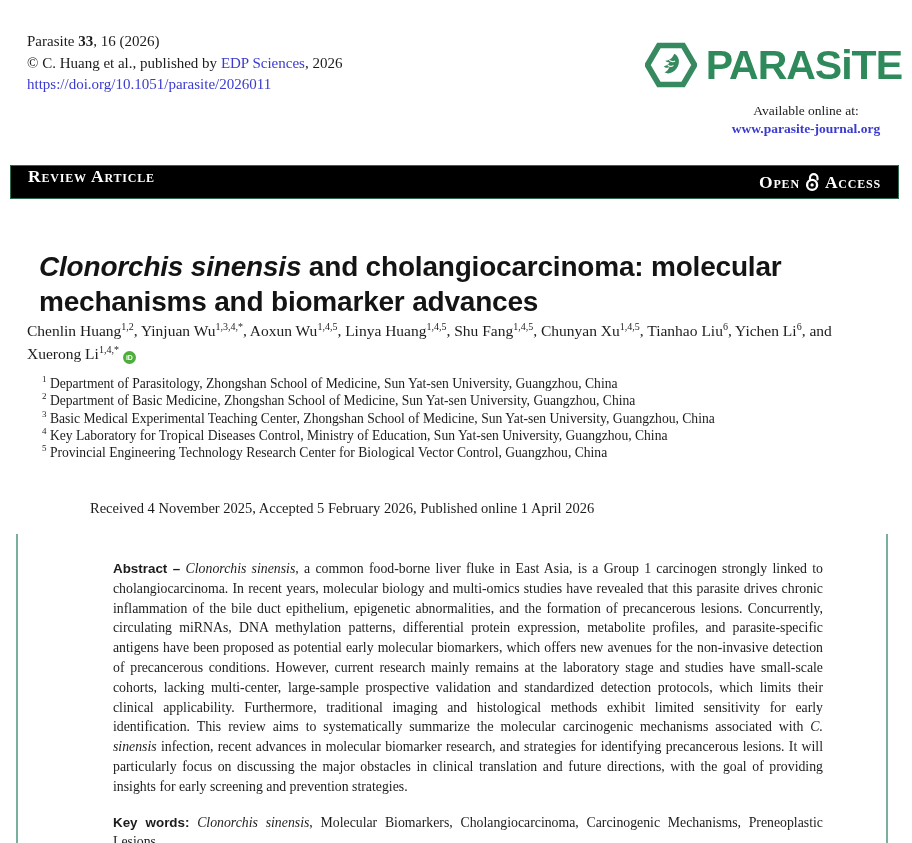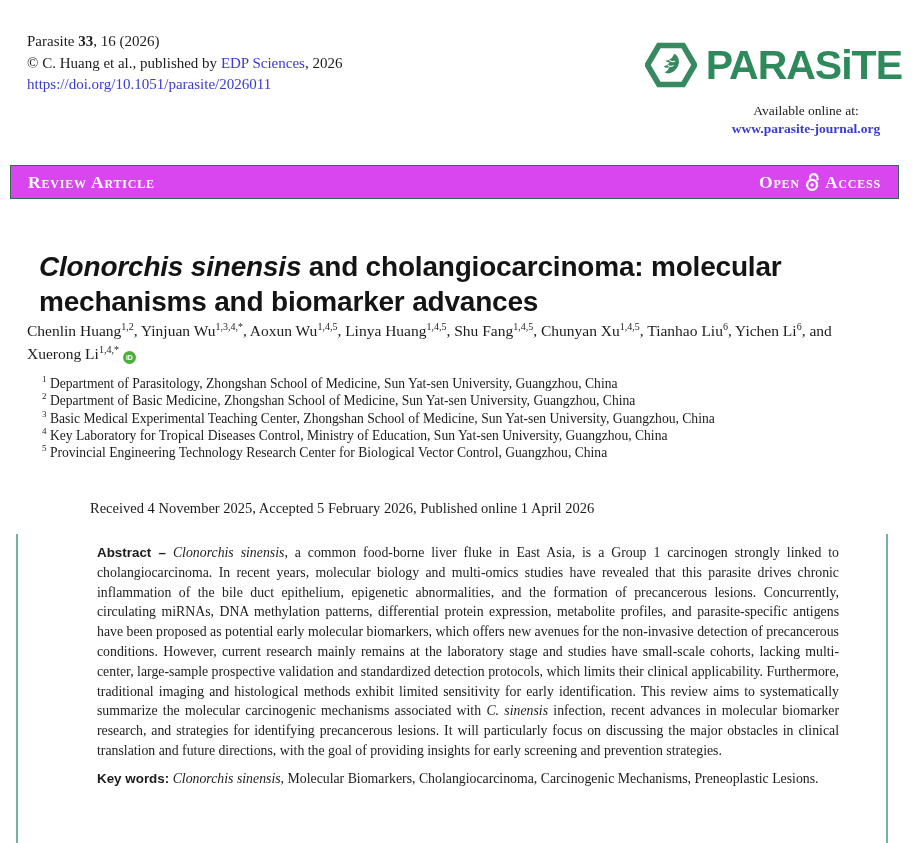--- a/index.html
+++ b/index.html
@@ -20,22 +20,22 @@
     font-family:"Liberation Sans", sans-serif; font-weight:bold; font-size:41px;
     color:#2f8a5b; letter-spacing:-1px; line-height:44px;
   }
   .online-block { text-align:center; margin-top:15px; padding-left:78px; }
   .online-label { font-size:13.5px; color:#222; }
   .online-url  { font-size:13.5px; font-weight:bold; display:inline-block; margin-top:2px; }
 
   
   .banner {
     position:absolute; left:10px; right:13px; top:165px; height:34px;
-    background:#d946ef; border:1px solid #2e6b4e; box-sizing:border-box;
-    display:flex; align-items:center; justify-content:space-between;
+    background:#000000; border:1px solid #2e6b4e; box-sizing:border-box;
+    display:flex; justify-content:space-between;
     padding:0 17px; color:#ffffff; font-variant:small-caps; font-weight:bold;
     font-size:17.5px; letter-spacing:0.8px;
   }
   .banner-right { display:flex; align-items:center; gap:5px; }
 
   
   .title {
     position:absolute; left:27px; top:237px; margin:12px; width:860px;
     font-family:"Liberation Sans", sans-serif; font-weight:bold;
     font-size:28px; line-height:35px; color:#141414; letter-spacing:-0.2px;
@@ -60,21 +60,21 @@
   
   .dates { position:absolute; left:90px; top:500px; font-size:14.5px; }
 
   
   .abstract-box {
     position:absolute; left:16px; top:534px; width:872px; height:309px;
     border-left:2px solid #7aaf9c; border-right:2px solid #7aaf9c;
     box-sizing:border-box; padding:9px 47px 0 79px;
   }
   .abstract, .keywords {
-    margin:0; font-size:13.8px; line-height:19.8px; text-align:justify; color:#1c1c1c;
+    margin:16px; font-size:13.8px; line-height:19.8px; text-align:justify; color:#1c1c1c;
   }
   .keywords { margin-top:8px; }
   .lbl-sans {
     font-family:"Liberation Sans", sans-serif; font-weight:bold; font-size:13.4px;
   }
   .hex-icon, .oa-icon { display:block; }
 </style>
 </head>
 <body>
 

